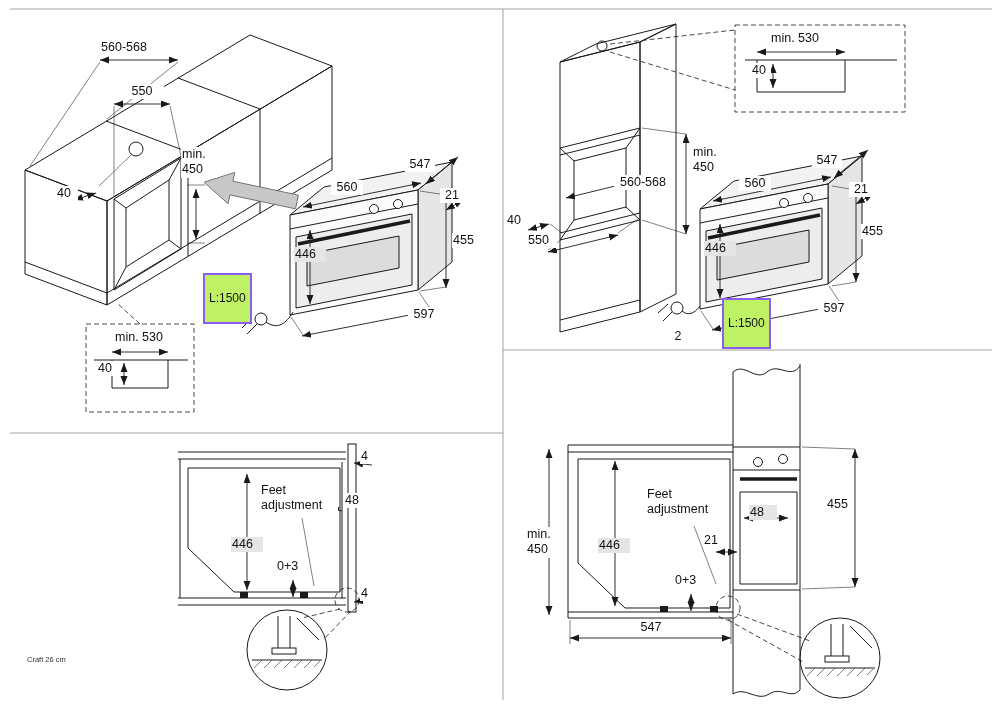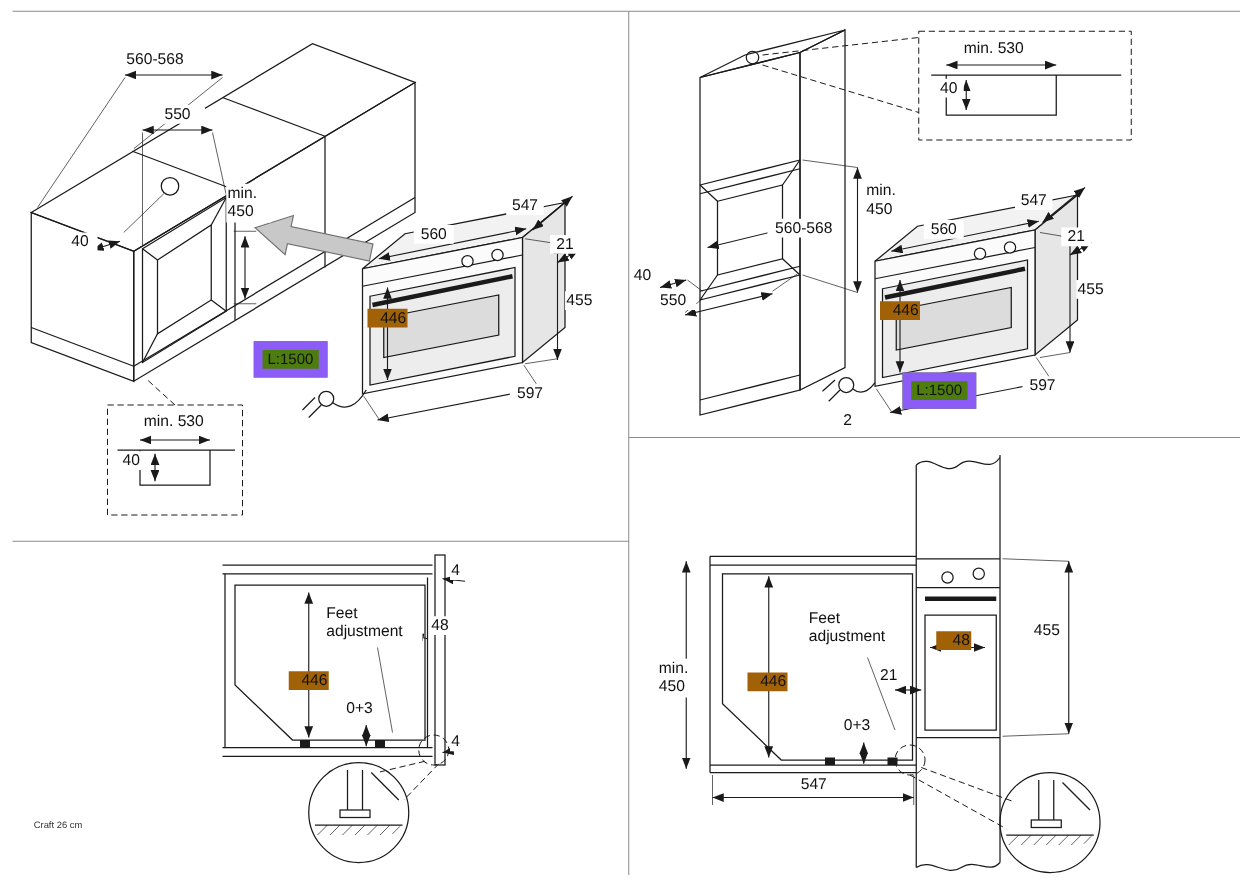--- a/index.html
+++ b/index.html
@@ -2,22 +2,22 @@
 <html><head>
 <meta charset="utf-8">
 <style>
   *{margin:0;padding:0;box-sizing:border-box}
   html,body{background:#fff}
   body{font-family:"Liberation Sans", sans-serif;color:#111}
   .sheet{position:relative;width:1000px;height:707px;background:#fff;overflow:hidden}
   svg.art{position:absolute;left:0;top:0}
   .lbl{position:absolute;font-size:12.5px;line-height:1.22;white-space:pre-line;color:#111;background:#fff;padding:0 1px}
   .center{text-align:center}
-  .whitebox{background:#a16207;text-align:right}
-  .boxed{background:#4d7c0f;border:7px solid #8b5cf6;padding:0 4px;font-size:12px;line-height:15px}
+  .whitebox{background:#e5e5e5;text-align:left}
+  .boxed{background:#bef264;border:2px solid #8b5cf6;padding:16px 4px;font-size:12px;line-height:15px}
   .small{font-size:7.5px;color:#333;background:transparent}
   .s{stroke:#1a1a1a;stroke-width:1;fill:none}
   .dim{stroke:#1a1a1a;stroke-width:0.9;fill:none}
   .ext{stroke:#1a1a1a;stroke-width:0.55;fill:none}
   .dash{stroke:#1a1a1a;stroke-width:0.8;fill:none;stroke-dasharray:5 3}
   .thick{stroke:#1a1a1a;stroke-width:3.5;fill:none}
   .divider{stroke:#8a8a8a;stroke-width:0.8;fill:none}
 </style>
 </head>
 <body>

